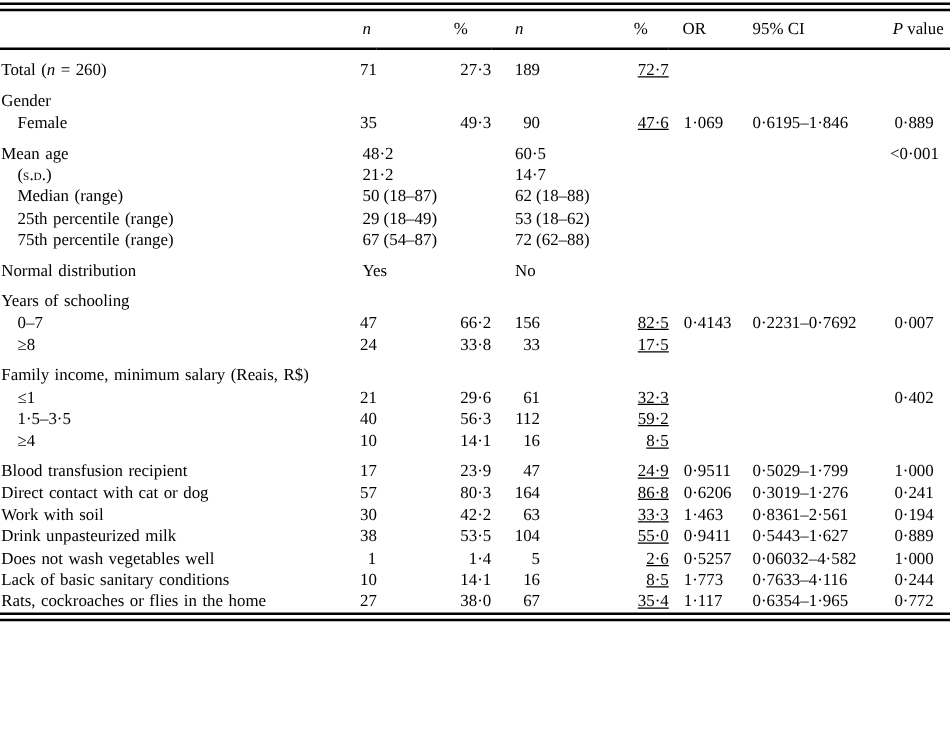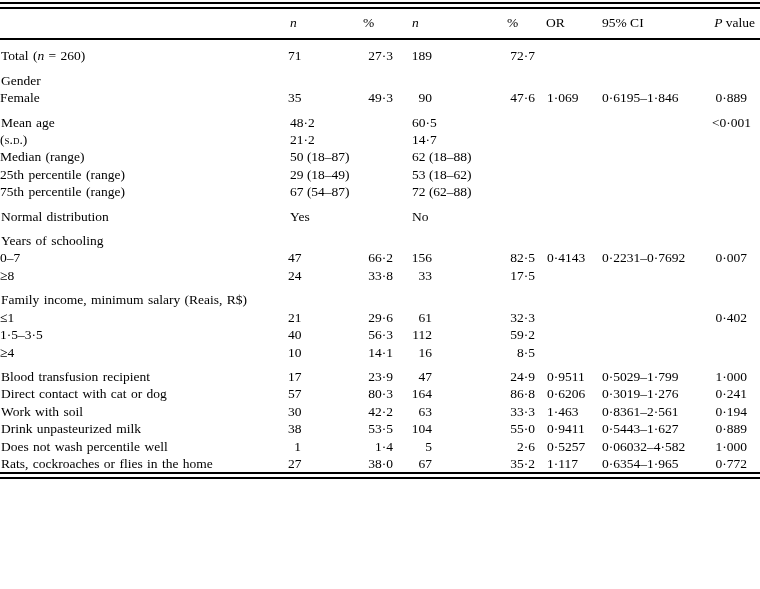--- a/index.html
+++ b/index.html
@@ -44,26 +44,26 @@
   }
   th.h-n    { padding-left: 2px; }
   th.h-pct1 { padding-left: 62px; }
   th.h-n2   { padding-left: 19px; }
   th.h-pct2 { padding-left: 75px; }
   th.h-or   { padding-left: 11px; }
   th.h-ci   { padding-left: 2px; }
   th.h-p    { text-align: right; padding-right: 5px; }
   
   td.label { padding-left: 1px; word-spacing: 1px; font-family: Liberation Serif, serif; }
-  td.label.indent { padding-left: 0; }
+  td.label.indent { padding-left: 14px; }
   td.label.sc { font-variant: small-caps; }
   td.n1   { text-align: right; }
   td.pct1 { text-align: right; }
   td.n2   { text-align: right; }
-  td.pct2 { text-align: right; }
+  td.pct2 { text-align: right; text-decoration: underline; }
   td.or   { padding-left: 12px; }
   td.ci   { padding-left: 2px; }
   td.p    { text-align: right; padding-right: 13px; }
   td.mot  { padding-left: 2px; }
   td.mood { padding-left: 19px; }
   tr.gap td { padding-top: 7px; }
   i { font-style: italic; }
 </style>
 </head>
 <body>
@@ -256,35 +256,45 @@
           <td class="label">Drink unpasteurized milk</td>
           <td class="n1">38</td>
           <td class="pct1">53·5</td>
           <td class="n2">104</td>
           <td class="pct2">55·0</td>
           <td class="or">0·9411</td>
           <td class="ci">0·5443–1·627</td>
           <td class="p">0·889</td>
         </tr>
         <tr>
-          <td class="label">Does not wash percentile well</td>
+          <td class="label">Does not wash vegetables well</td>
           <td class="n1">1</td>
           <td class="pct1">1·4</td>
           <td class="n2">5</td>
           <td class="pct2">2·6</td>
           <td class="or">0·5257</td>
           <td class="ci">0·06032–4·582</td>
           <td class="p">1·000</td>
         </tr>
         <tr>
+          <td class="label">Lack of basic sanitary conditions</td>
+          <td class="n1">10</td>
+          <td class="pct1">14·1</td>
+          <td class="n2">16</td>
+          <td class="pct2">8·5</td>
+          <td class="or">1·773</td>
+          <td class="ci">0·7633–4·116</td>
+          <td class="p">0·244</td>
+        </tr>
+        <tr>
           <td class="label">Rats, cockroaches or flies in the home</td>
           <td class="n1">27</td>
           <td class="pct1">38·0</td>
           <td class="n2">67</td>
-          <td class="pct2">35·2</td>
+          <td class="pct2">35·4</td>
           <td class="or">1·117</td>
           <td class="ci">0·6354–1·965</td>
           <td class="p">0·772</td>
         </tr>
       </tbody>
   </table>
 
   <div class="double-rule"></div>
 </div>
 

